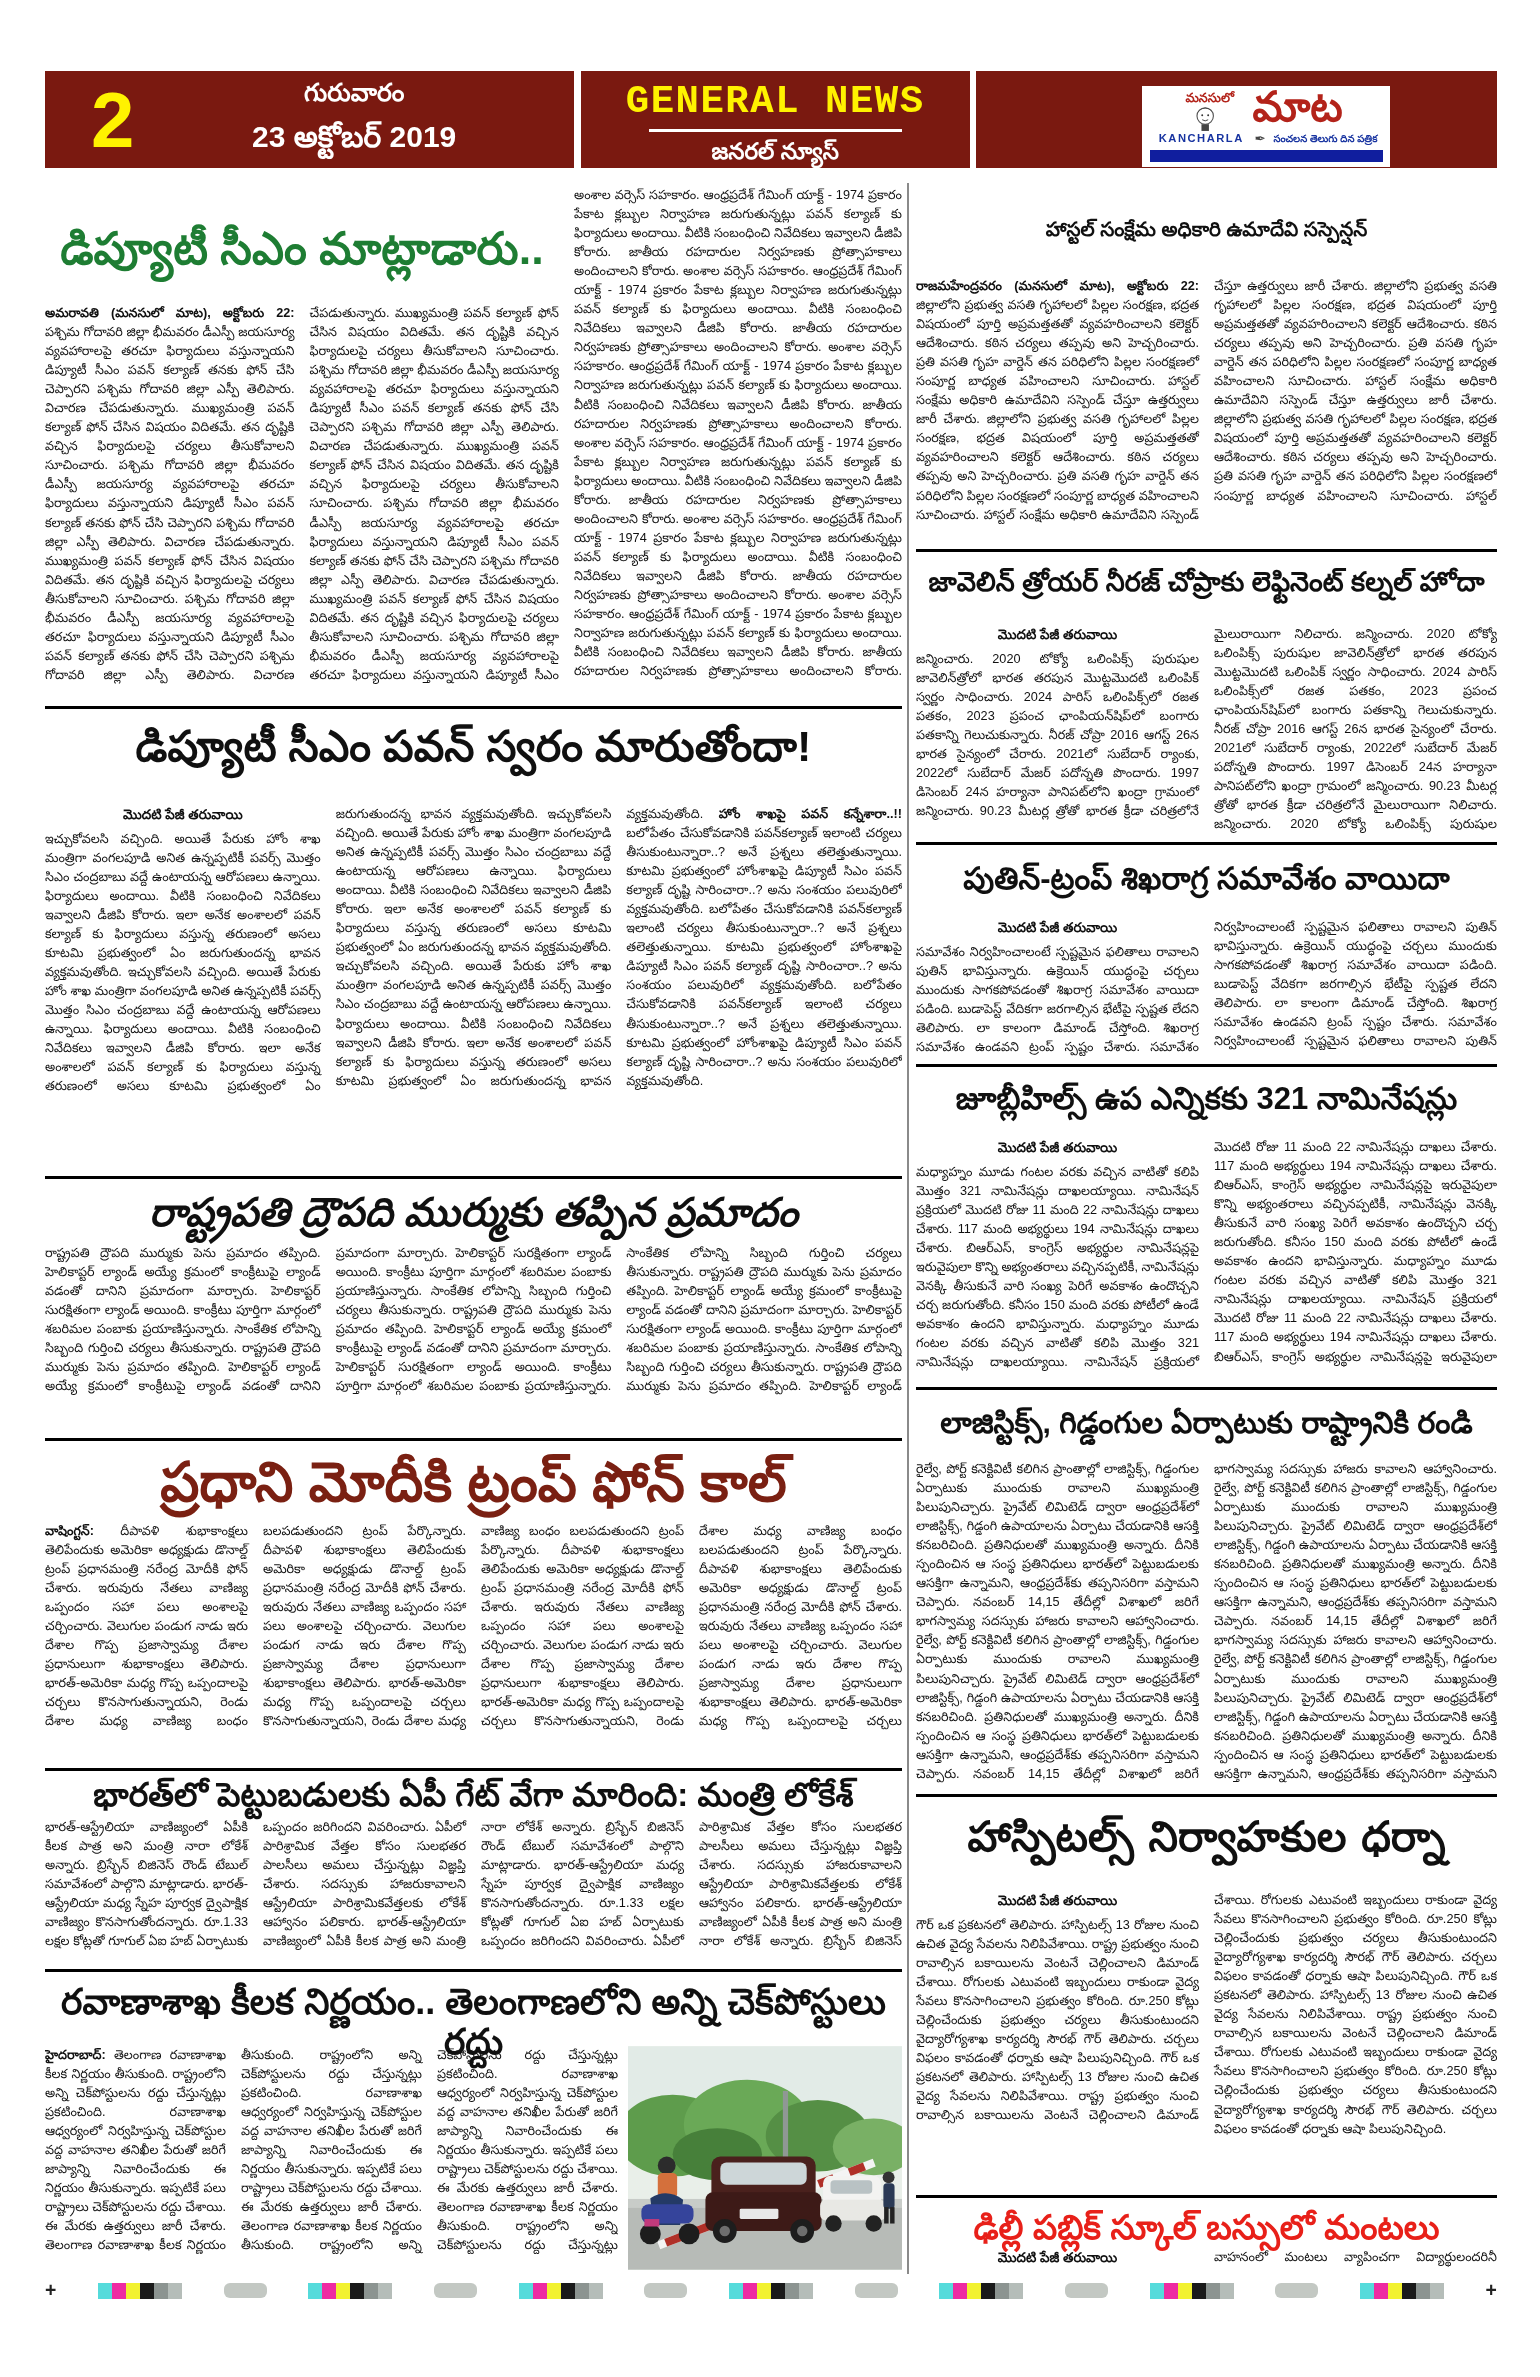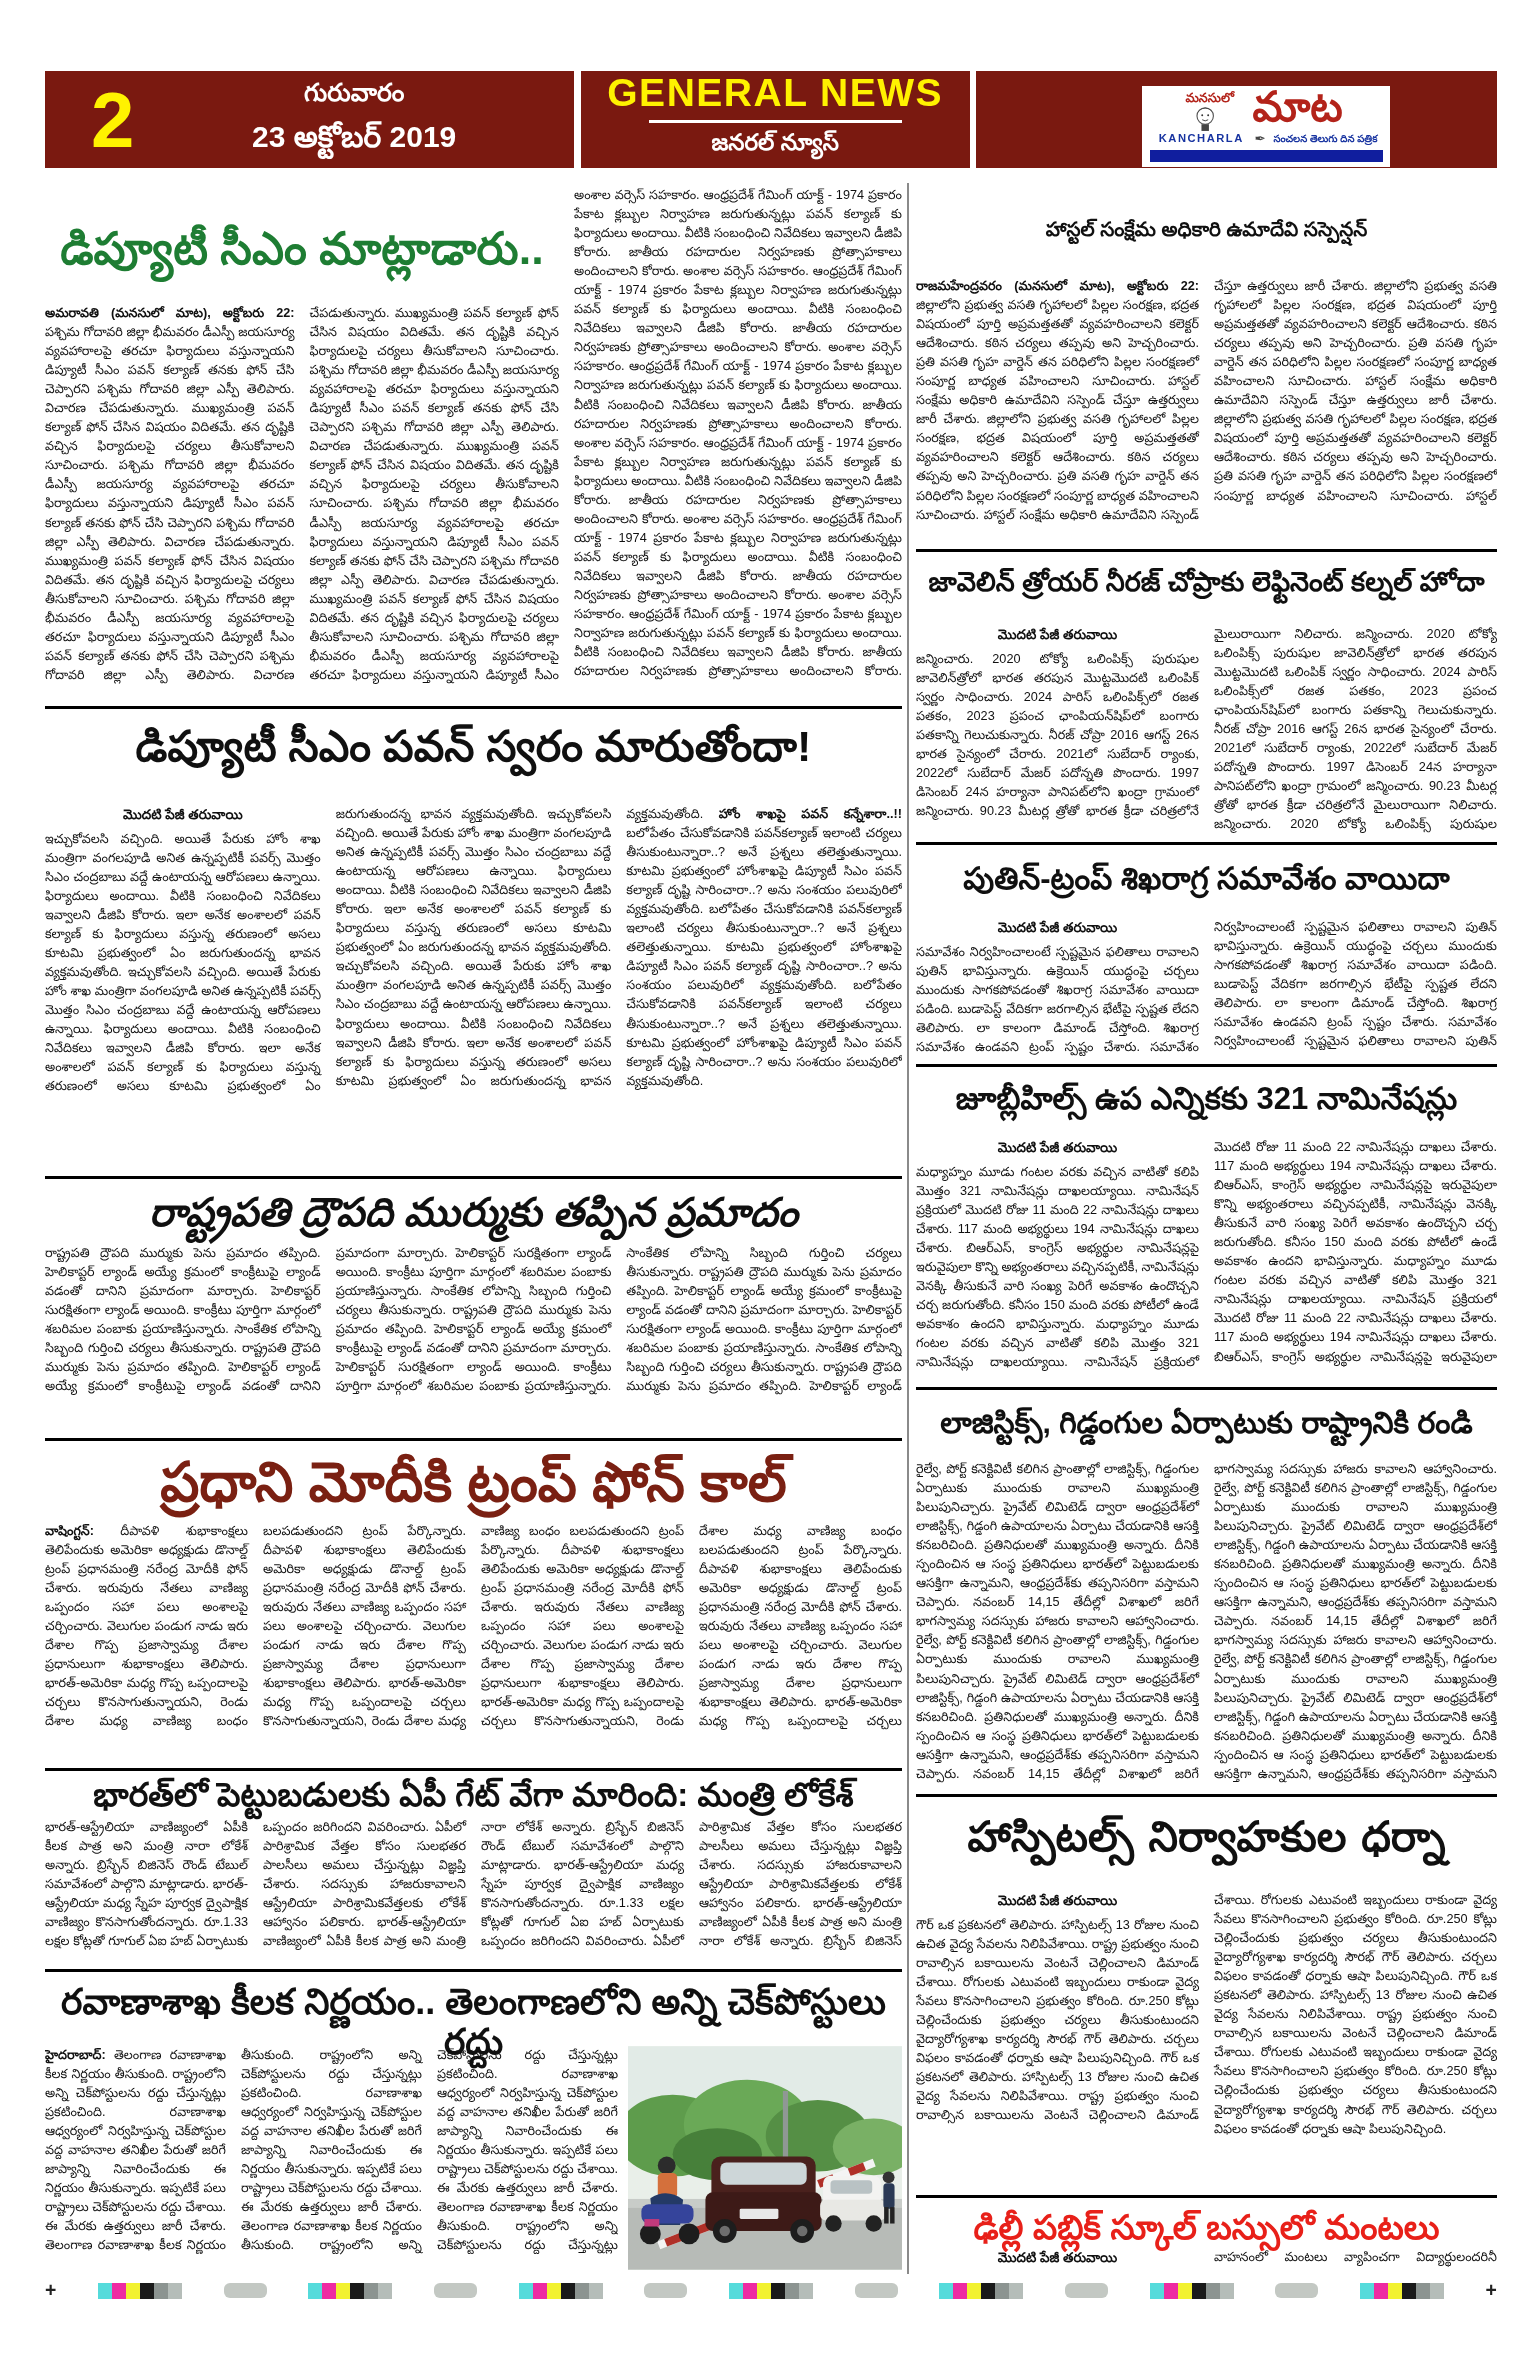--- a/index.html
+++ b/index.html
@@ -10,21 +10,21 @@
   
   .masthead{left:45px;top:71px;width:1452px;height:97px;background:#7A1910;display:flex;}
   .mast-sec{position:relative;height:100%;}
   .mast-gap{width:6.7px;height:100%;background:#ffffff;}
   .mast-left{width:529px;display:flex;align-items:center;}
   .page-num{font-size:78px;font-weight:bold;color:#FFF200;line-height:1;margin-left:46px;}
   .mast-date{flex:1;text-align:center;color:#fff;font-weight:bold;}
   .mast-day{font-size:25px;margin-bottom:7.5px;}
   .mast-dt{font-size:30px;}
   .mast-center{width:389px;text-align:center;}
-  .sec-en{font-size:39px;font-weight:bold;color:#FFF200;letter-spacing:1.5px;}
+  .sec-en{font-size:39px;font-weight:bold;color:#FFF200;letter-spacing:1.5px;margin-top:9px;font-family:Liberation Mono, monospace;}
   .sec-rule{width:253px;height:3px;background:#ffffff;margin:4.5px auto 6px auto;}
   .sec-te{font-size:23px;font-weight:bold;color:#ffffff;}
   .mast-right{flex:1;}
   .logo-box{position:absolute;left:166px;top:15px;width:248px;height:81px;background:#ffffff;}
   .logo-top{position:absolute;left:43px;top:4.5px;font-size:12.7px;font-weight:bold;color:#B3231A;}
   .logo-face{position:absolute;left:52px;top:18px;width:22.4px;height:27px;}
   .logo-main{position:absolute;left:110px;top:0px;font-size:42px;font-weight:bold;color:#B3231A;line-height:1;}
   .logo-brand{position:absolute;left:16.4px;top:46px;font-size:11.2px;font-weight:bold;color:#1733A0;letter-spacing:1.5px;}
   .logo-pen{position:absolute;left:112px;top:45px;font-size:13.4px;color:#444;}
   .logo-tag{position:absolute;left:131px;top:47px;font-size:10px;font-weight:bold;color:#1733A0;}

